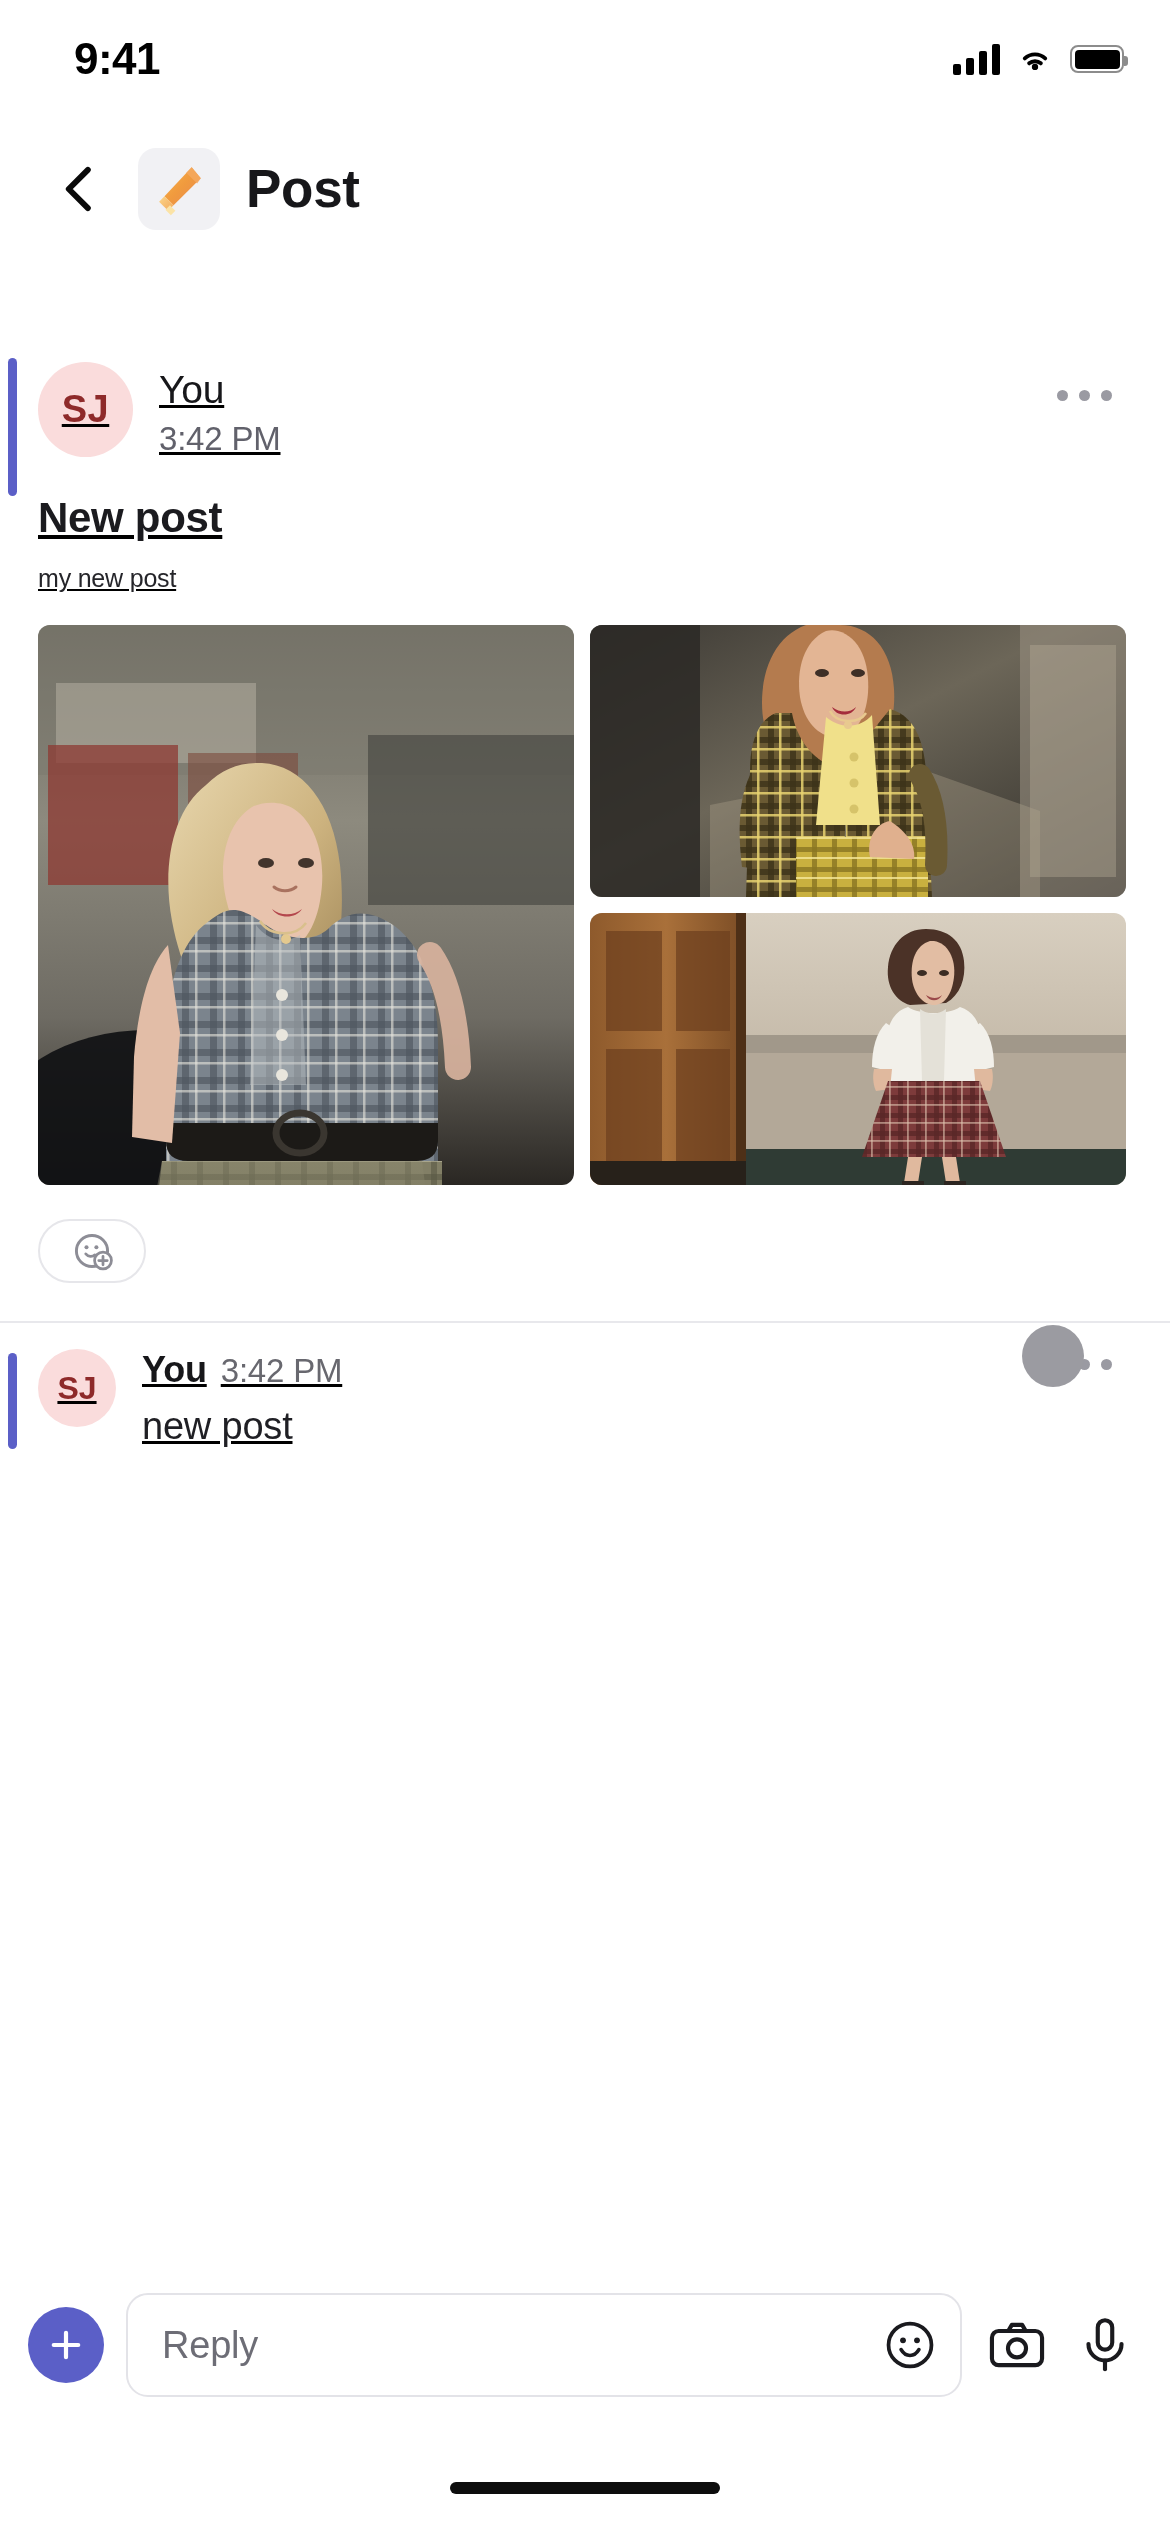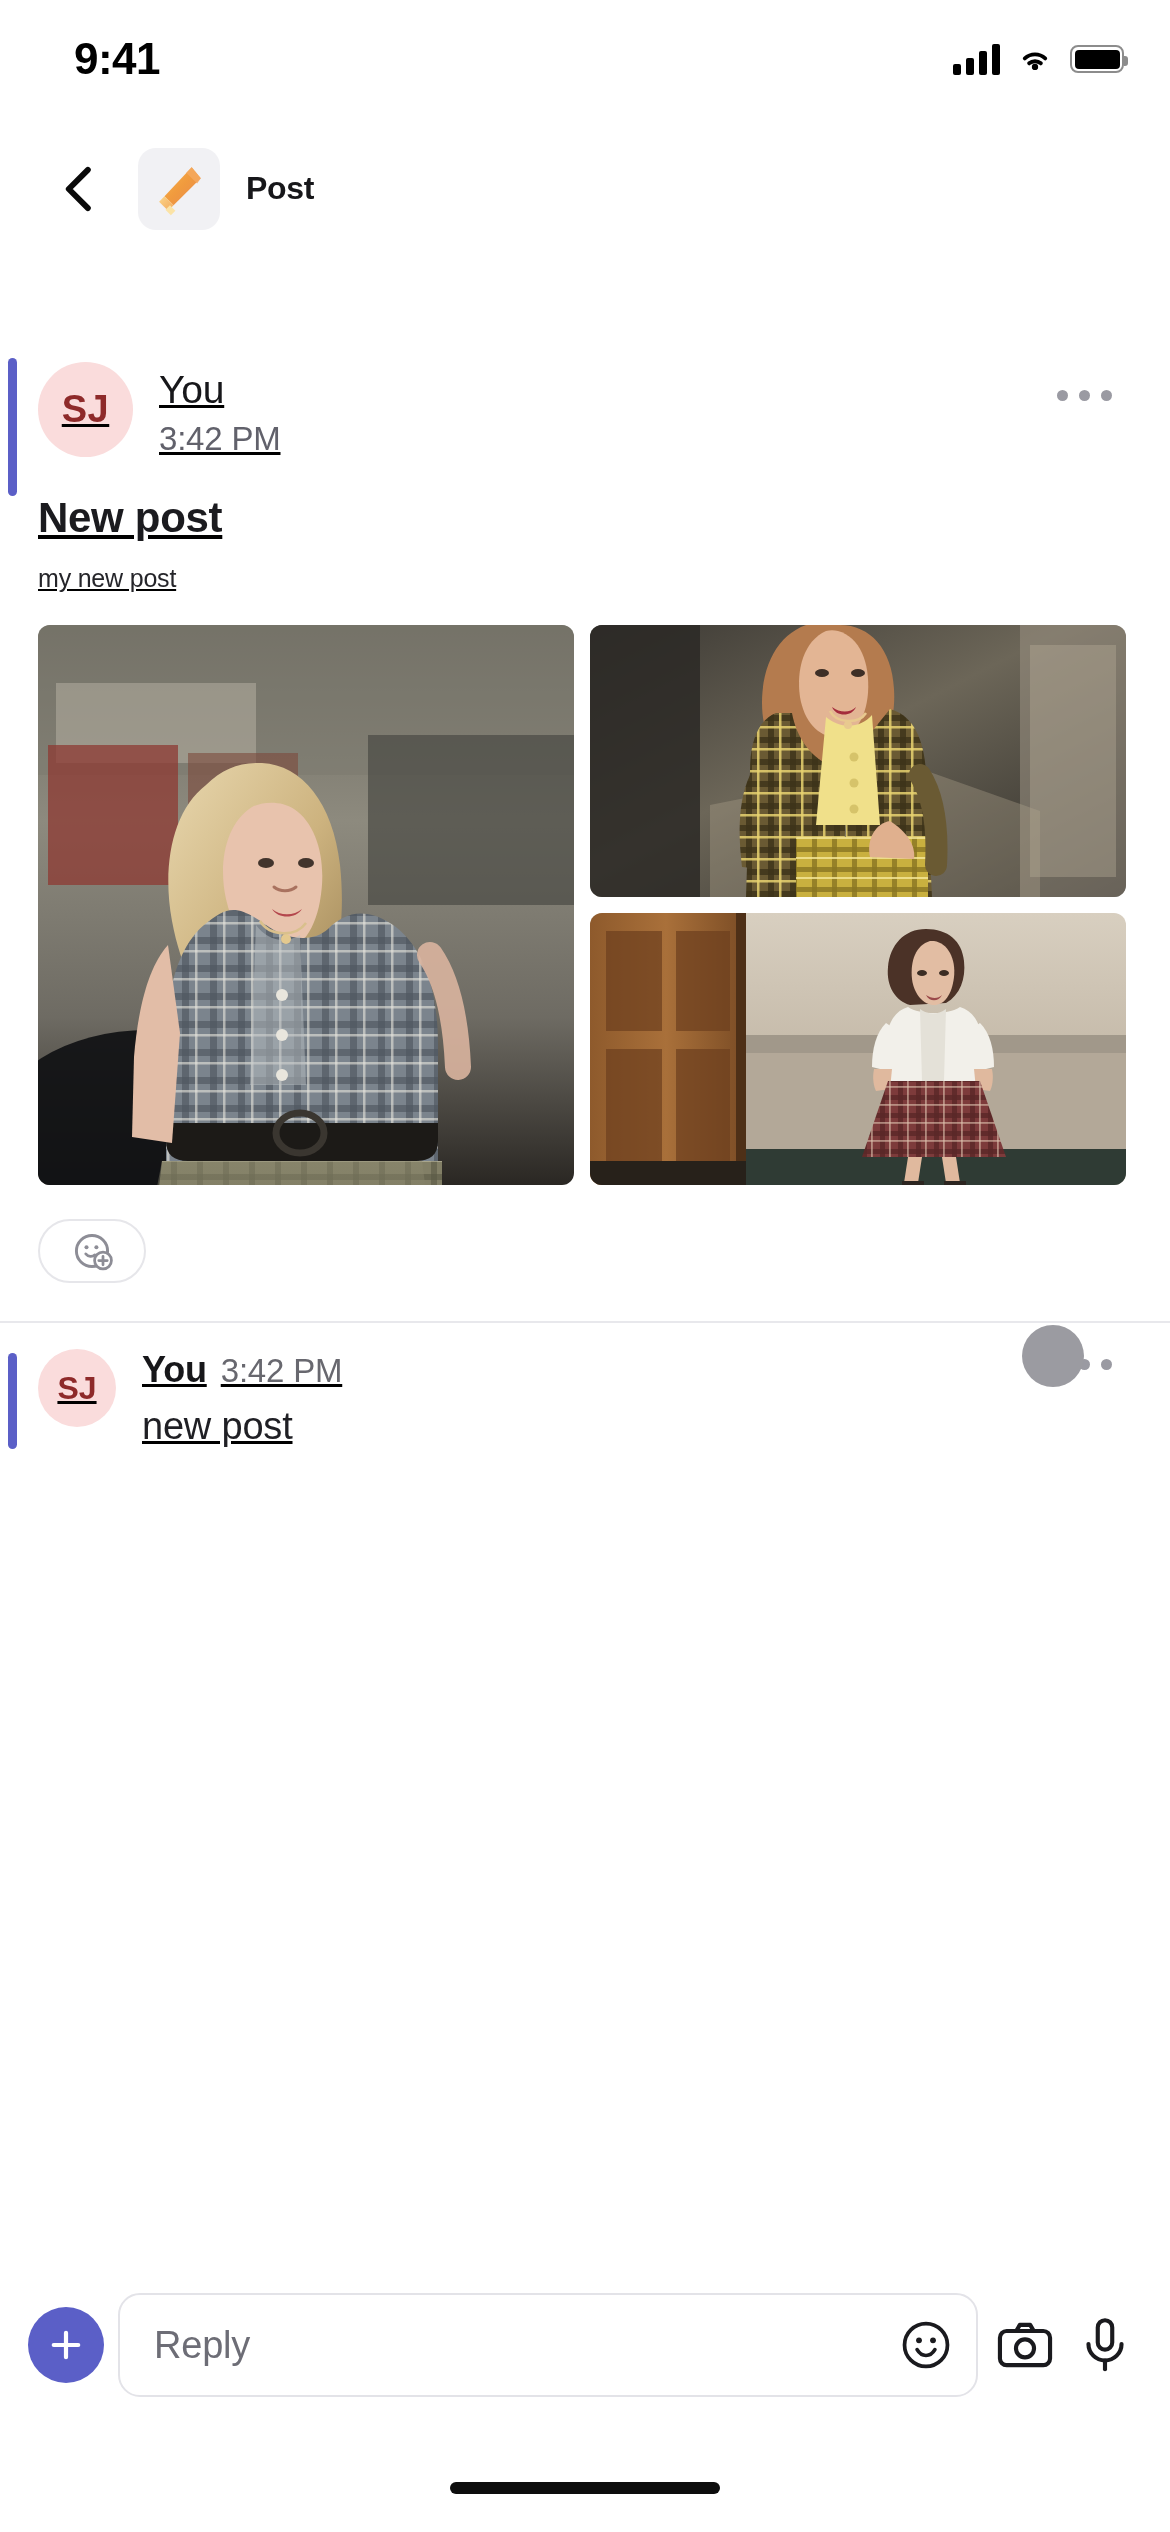--- a/index.html
+++ b/index.html
@@ -38,21 +38,21 @@
     position: absolute; top: 96px; left: 0; width: 1170px; height: 185px;
     display: flex; align-items: center; padding: 0 40px;
   }
   .back-btn { width: 80px; height: 80px; display:flex; align-items:center; justify-content:center; }
   .app-icon {
     width: 82px; height: 82px; border-radius: 18px; background: #f1f1f4;
     display:flex; align-items:center; justify-content:center; margin-left: 18px; flex: 0 0 auto;
   }
   .app-icon svg { width: 58px; height: 58px; }
   .header-text { margin-left: 26px; display:flex; flex-direction: column; gap: 6px; }
-  .header-title { font-size: 32px; font-weight: 700; color: #17171a; letter-spacing: -0.3px; }
+  .header-title { font-size: 53px; font-weight: 700; color: #17171a; letter-spacing: -0.3px; }
   .header-sub { font-size: 33px; color: #5e5e68; letter-spacing: -0.2px; }
 
   
   .message { position: absolute; top: 340px; left: 0; width: 1170px; text-decoration: underline; }
   .accent-bar {
     position: absolute; left: 8px; top: 18px; width: 9px; height: 138px;
     background: #5b5fc7; border-radius: 5px;
   }
   .msg-head { display: flex; align-items: flex-start; padding-left: 38px; padding-top: 22px; }
   .avatar {
@@ -114,21 +114,21 @@
   .reply-more { position: absolute; right: 58px; top: 36px; display:flex; gap: 11px; }
   .reply-more i { width: 11px; height: 11px; border-radius: 50%; background: #9a9aa2; }
   .touch-dot {
     position: absolute; right: 86px; top: 2px; width: 62px; height: 62px;
     border-radius: 50%; background: #9b9ba1;
   }
 
   
   .composer {
     position: absolute; left: 0; bottom: 112px; width: 1170px; height: 150px;
-    display: flex; align-items: center; padding: 0 32px 0 28px; gap: 14px; background:#fff;
+    display: flex; align-items: center; padding: 0 32px 0 28px; gap: 22px; background:#fff;
   }
   .plus-btn {
     width: 76px; height: 76px; border-radius: 50%; background: #5b5fc7;
     display:flex; align-items:center; justify-content:center; flex:0 0 auto;
   }
   .plus-btn svg { width: 42px; height: 42px; }
   .reply-input {
     flex: 1 1 auto; height: 104px; border: 2px solid #e3e3e8; border-radius: 22px;
     display: flex; align-items: center; padding: 0 22px 0 34px; background: #fff;
   }

